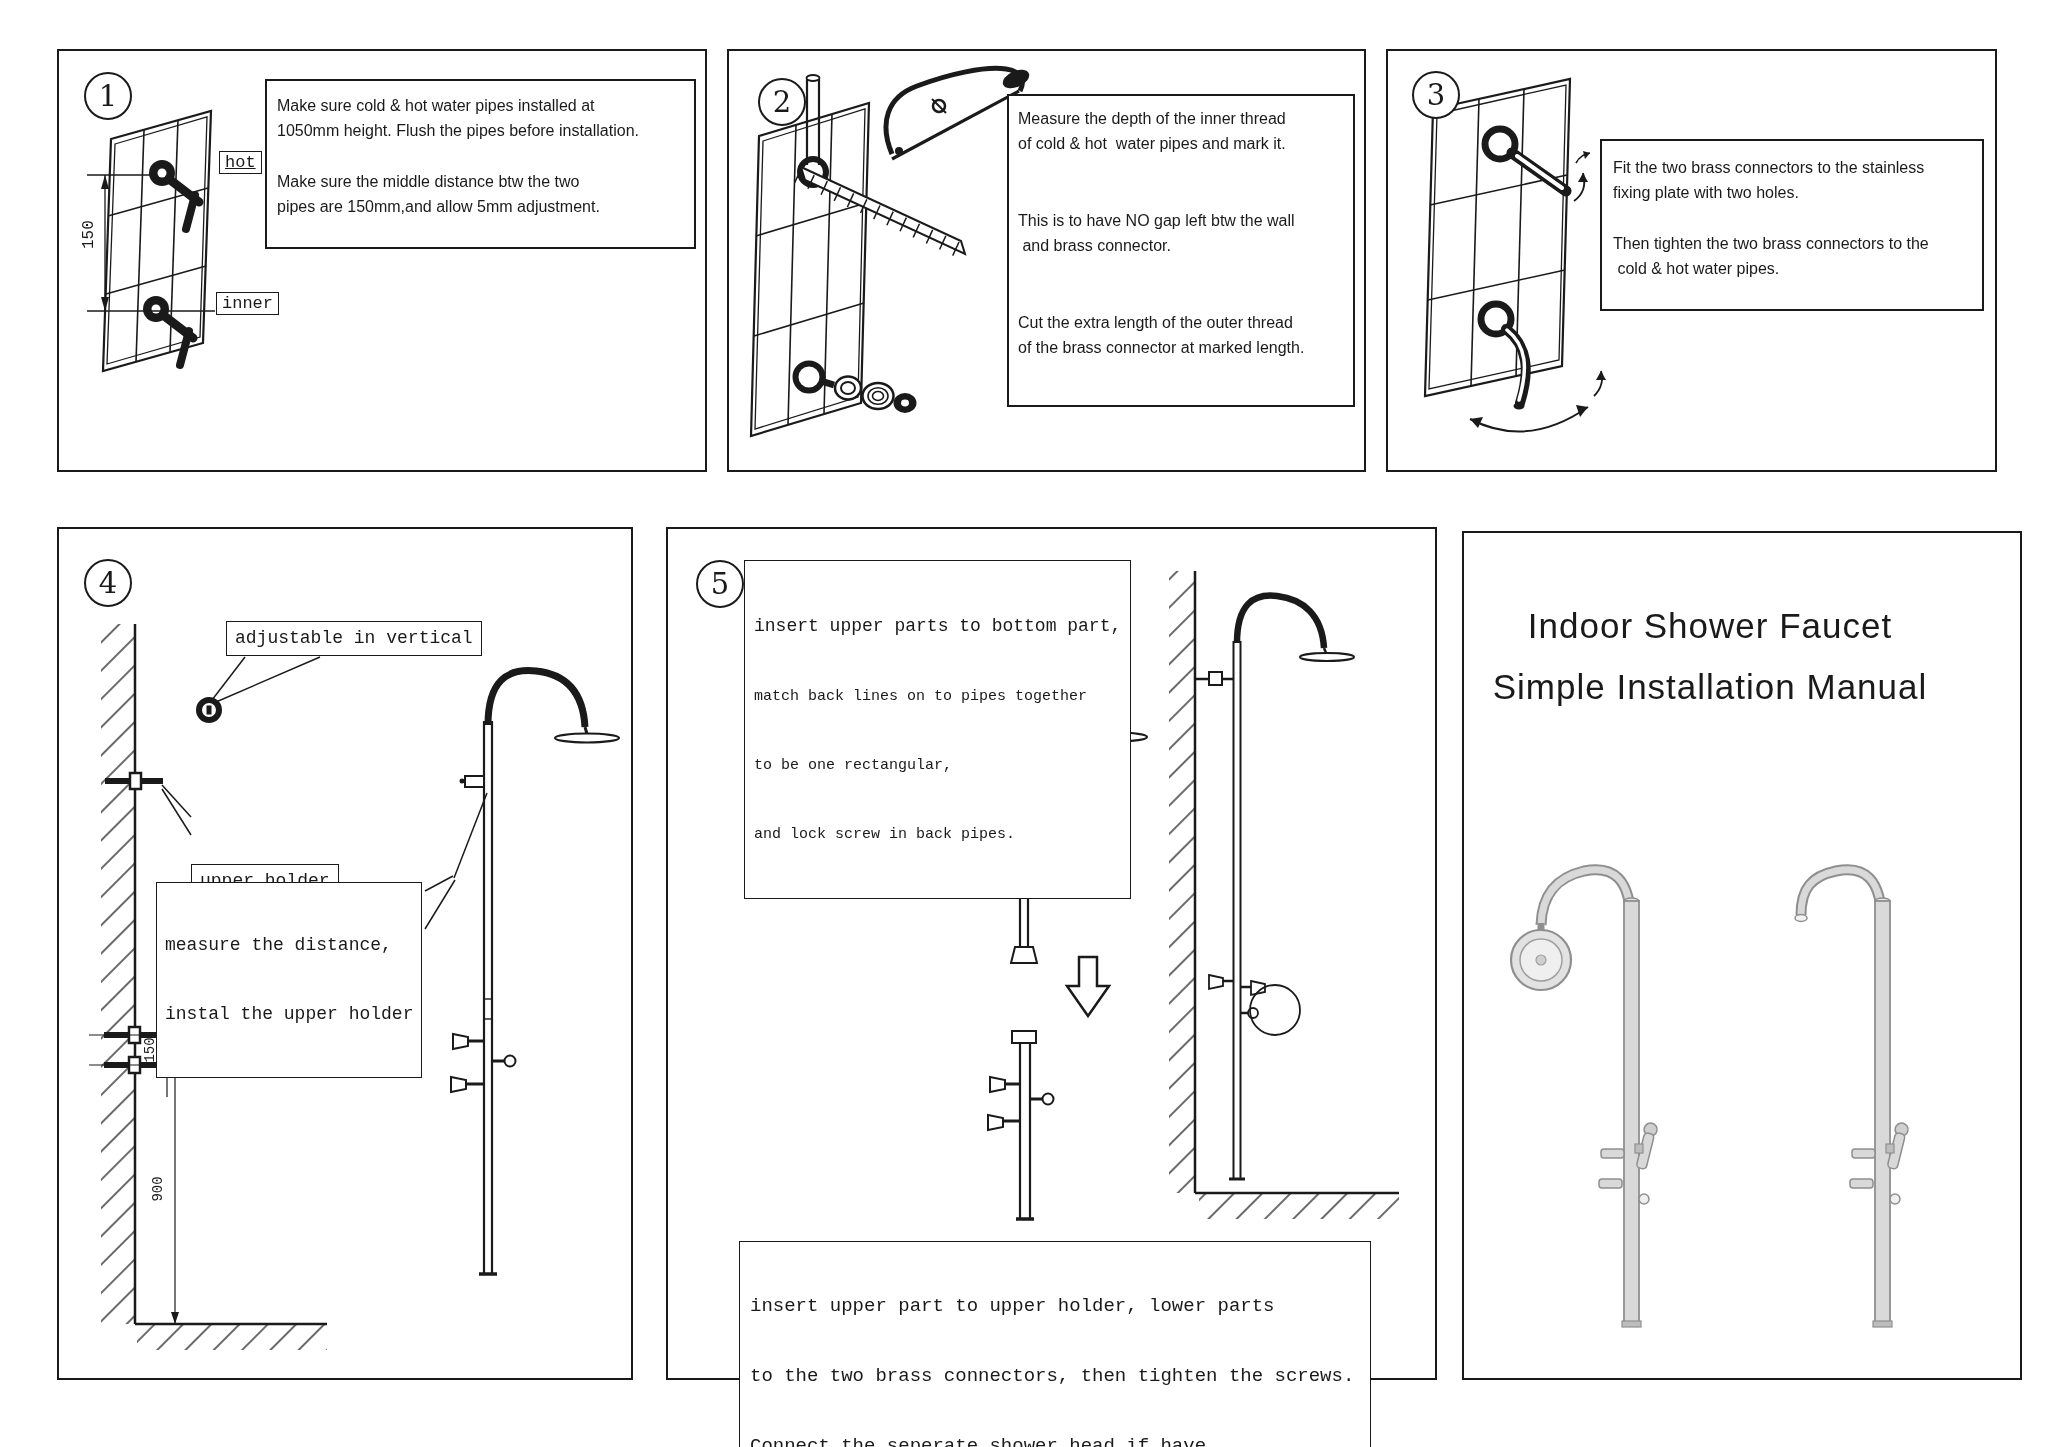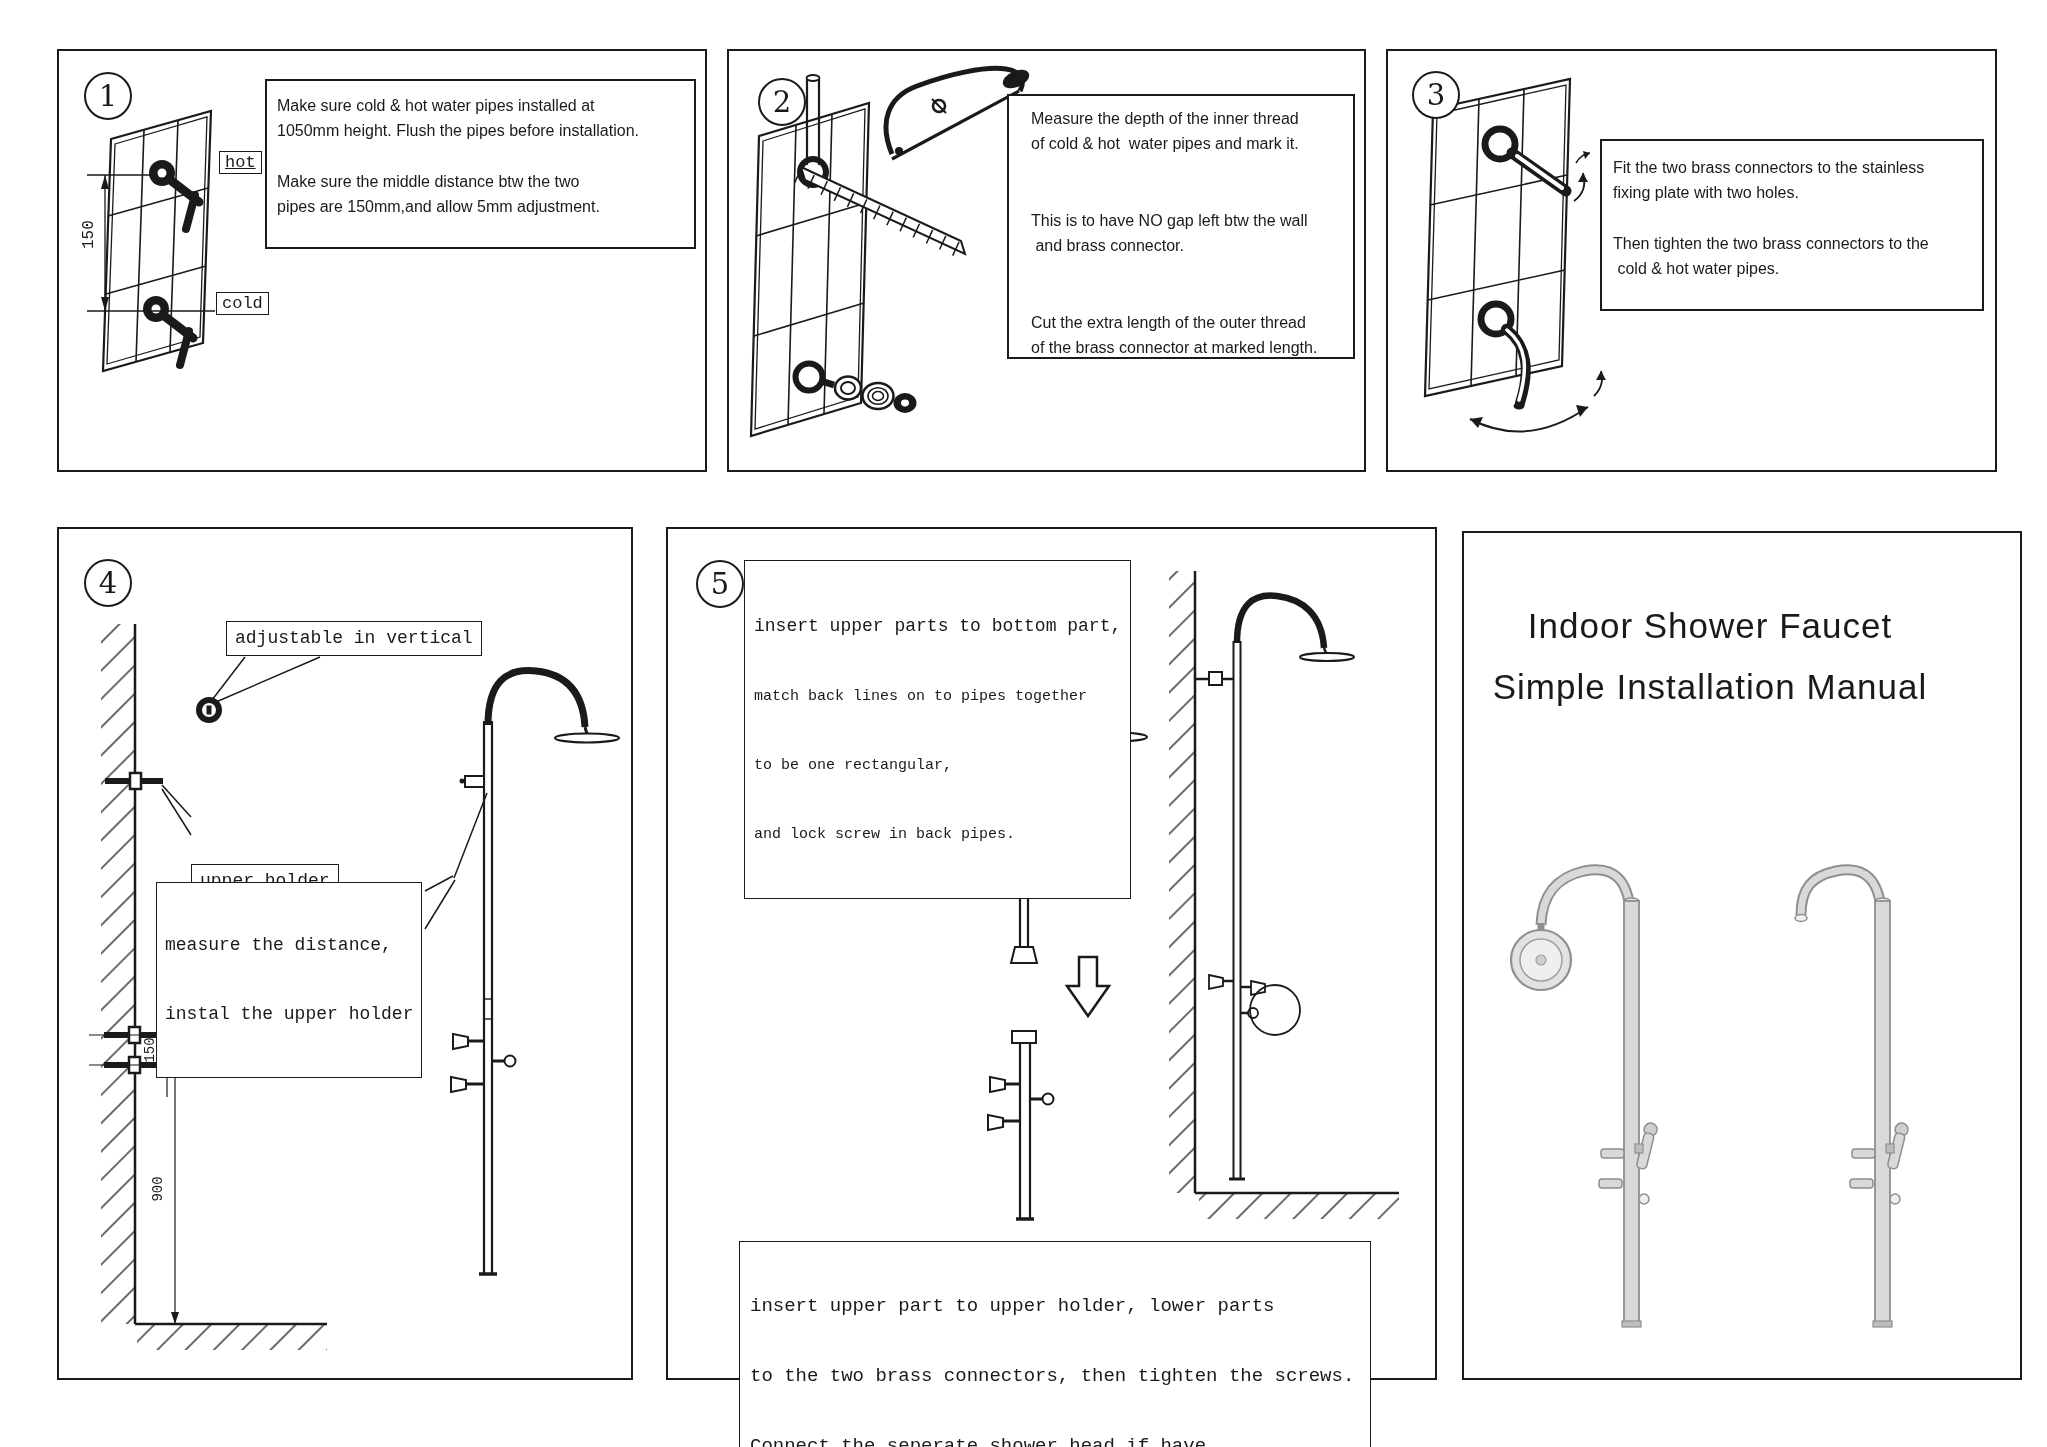--- a/index.html
+++ b/index.html
@@ -55,21 +55,21 @@
       <g stroke="#1a1a1a">
         <line x1="28" y1="124" x2="98" y2="124" stroke-width="1.3"></line>
         <line x1="28" y1="260" x2="156" y2="260" stroke-width="1.3"></line>
         <line x1="46" y1="124" x2="46" y2="260" stroke-width="1.3"></line>
         <polygon points="46,124 42,138 50,138" fill="#1a1a1a" stroke="none"></polygon>
         <polygon points="46,260 42,246 50,246" fill="#1a1a1a" stroke="none"></polygon>
         <text x="34" y="198" transform="rotate(-90 34 198)" font-family="Liberation Mono, monospace" font-size="16" fill="#1a1a1a" stroke="none">150</text>
       </g>
     </svg>
     <div class="cadlabel" style="left:160px;top:100px;text-decoration:underline;">hot</div>
-    <div class="cadlabel" style="left:157px;top:241px;">cold</div>
+    <div class="cadlabel" style="left:157px;top:241px;">inner</div>
     <div class="instrbox" style="left:206px;top:28px;width:431px;height:170px;">
       <div class="iline">Make sure cold &amp; hot water pipes installed at</div>
       <div class="iline">1050mm height. Flush the pipes before installation.</div>
       <div class="igap"></div>
       <div class="iline">Make sure the middle distance btw the two</div>
       <div class="iline">pipes are 150mm,and allow 5mm adjustment.</div>
     </div>
   </section>
 
   <section class="panel" style="left:727px;top:49px;width:639px;height:423px;">
@@ -120,21 +120,21 @@
         <line x1="92" y1="330" x2="105" y2="334" stroke-width="7"></line>
         <ellipse cx="119" cy="337" rx="13" ry="11.5" fill="#fff" stroke-width="2.5"></ellipse>
         <ellipse cx="119" cy="337" rx="7" ry="6" fill="none" stroke-width="2"></ellipse>
         <ellipse cx="149" cy="345" rx="15.5" ry="13" fill="#fff" stroke-width="2.5"></ellipse>
         <ellipse cx="149" cy="345" rx="10" ry="8.3" fill="none" stroke-width="1.6"></ellipse>
         <ellipse cx="149" cy="345" rx="5.5" ry="4.5" fill="none" stroke-width="1.6"></ellipse>
         <ellipse cx="176" cy="352" rx="10.5" ry="9" fill="#1a1a1a" stroke-width="2"></ellipse>
         <ellipse cx="176" cy="352" rx="4" ry="3.4" fill="#fff" stroke="none"></ellipse>
       </g>
     </svg>
-    <div class="instrbox" style="left:278px;top:43px;width:348px;height:265px;padding:10px 22px;">
+    <div class="instrbox" style="left:278px;top:43px;width:348px;height:313px;padding:10px 9px;">
       <div class="iline">Measure the depth of the inner thread</div>
       <div class="iline">of cold &amp; hot  water pipes and mark it.</div>
       <div class="igap"></div>
         <div class="igap"></div>
       <div class="iline">This is to have NO gap left btw the wall</div>
       <div class="iline"> and brass connector.</div>
       <div class="igap"></div>
         <div class="igap"></div>
       <div class="iline">Cut the extra length of the outer thread</div>
       <div class="iline">of the brass connector at marked length.</div>

